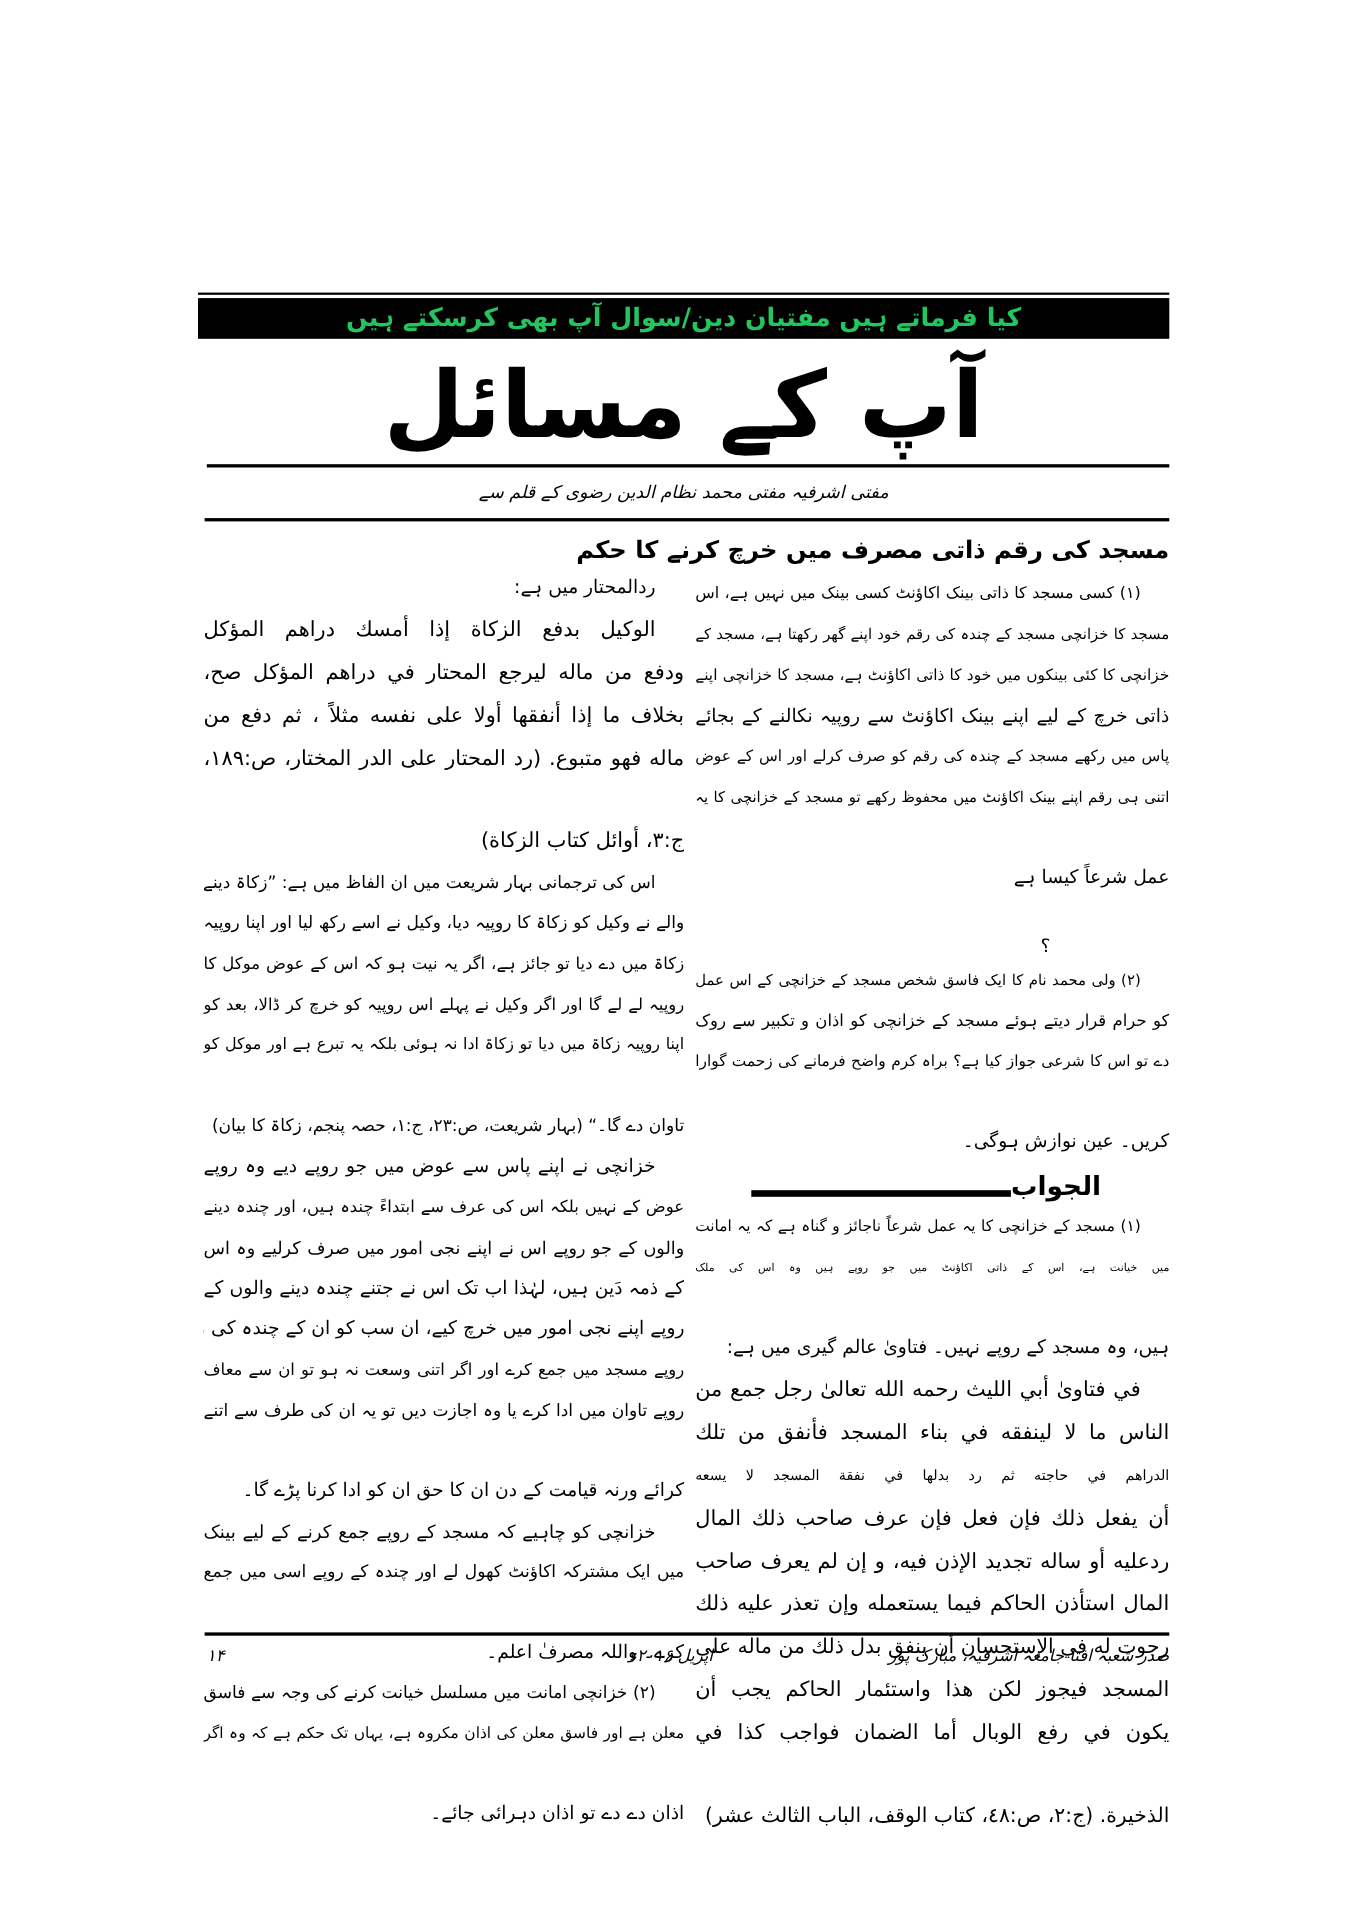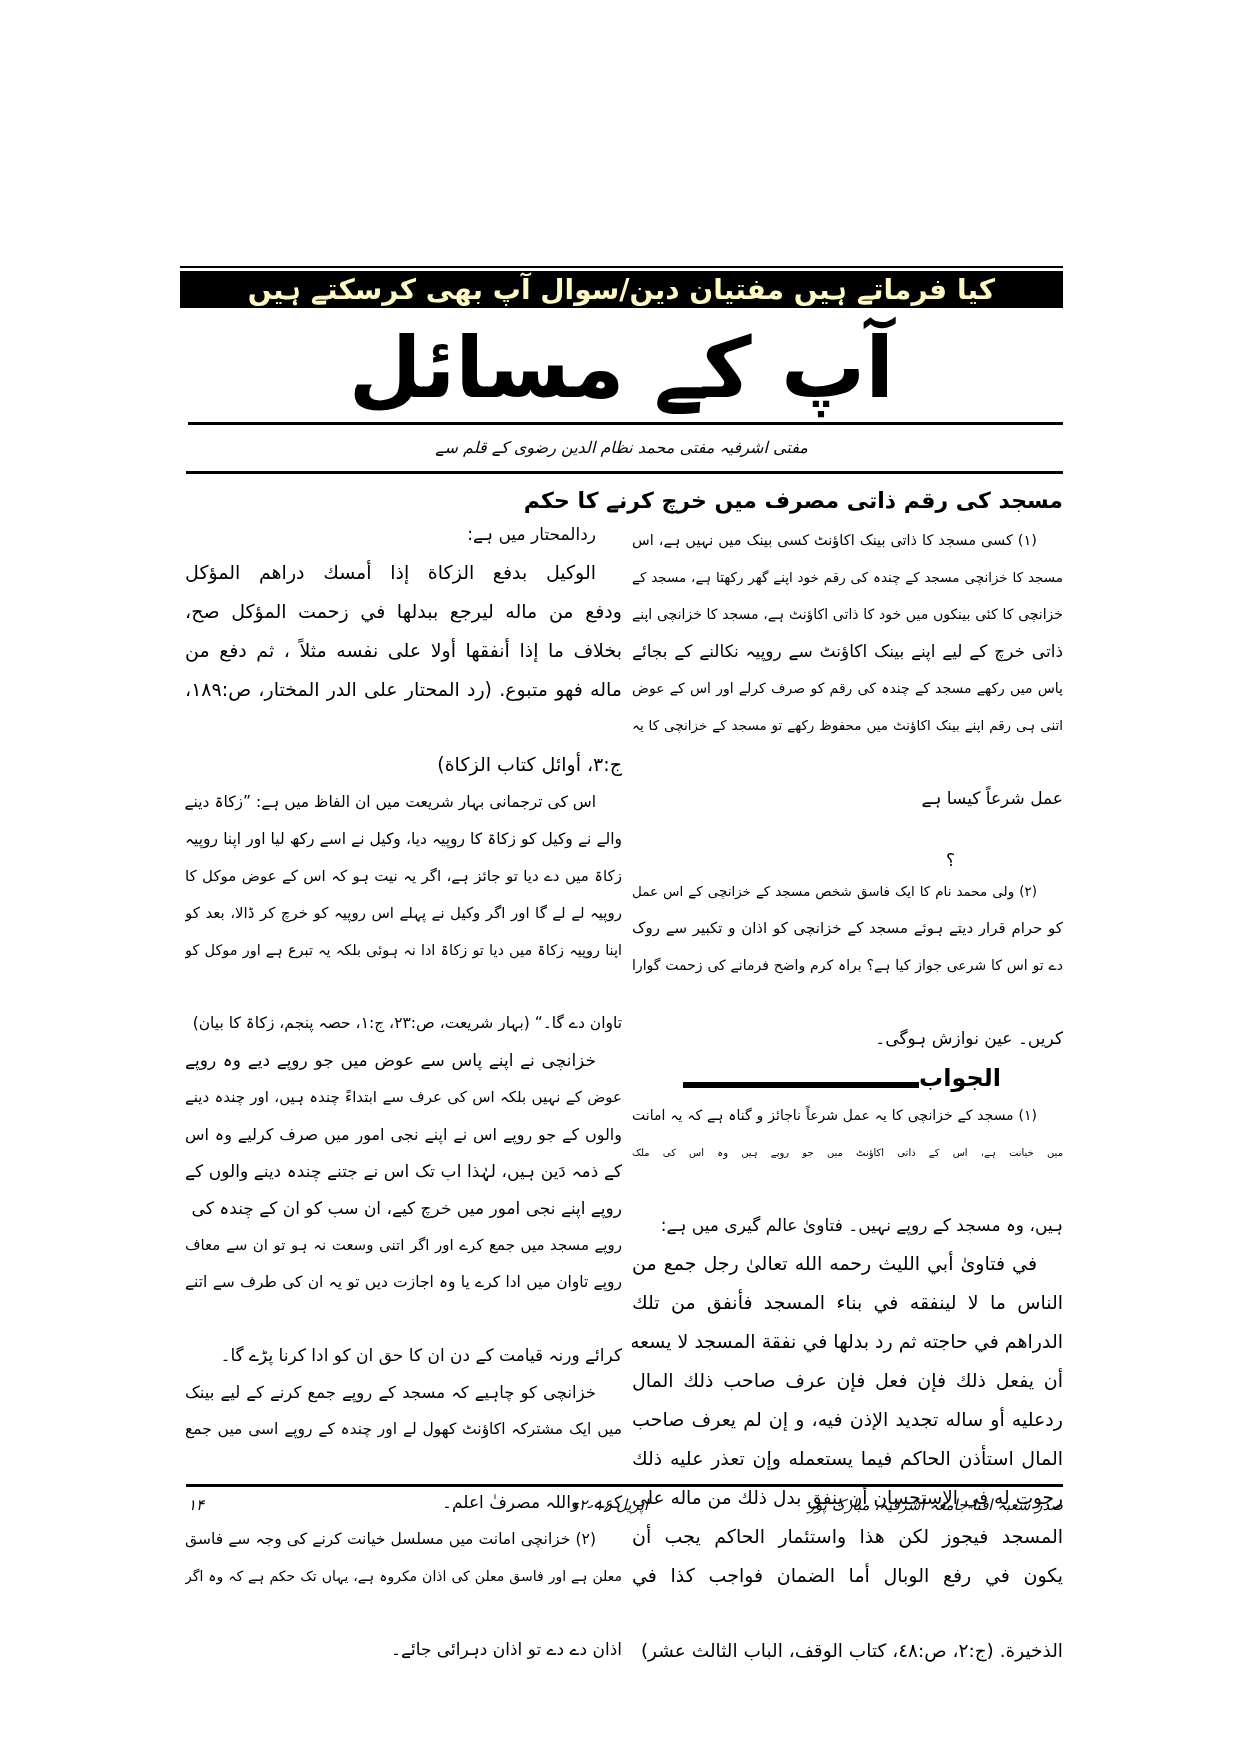--- a/index.html
+++ b/index.html
@@ -1,19 +1,19 @@
 <!DOCTYPE html>
 <html><head>
 <meta charset="utf-8">
 <style>
   html, body { margin: 0; padding: 0; background: #ffffff; }
   body { width: 1240px; height: 1754px; position: relative; overflow: hidden; color: #000; font-family: "DejaVu Sans", sans-serif; }
   .abs { position: absolute; }
   .rule { position: absolute; background: #000; }
-  .banner { top: 271px; left: 180px; width: 883px; height: 37px; background: #000; color: #fef9c3; text-align: center; font-weight: bold; font-size: 28px; line-height: 37px; direction: rtl; }
+  .banner { top: 271px; left: 180px; width: 883px; height: 37px; background: #000; color: #22c55e; text-align: center; font-weight: bold; font-size: 23px; line-height: 37px; direction: rtl; }
   .title { top: 316px; left: 180px; width: 883px; text-align: center; font-weight: bold; font-size: 84px; line-height: 104px; direction: rtl; }
   .byline { top: 432px; left: 180px; width: 883px; text-align: center; font-style: italic; font-size: 16px; line-height: 32px; direction: rtl; }
   .col { position: absolute; top: 480px; direction: rtl; }
   .col-left { left: 185px; width: 437px; }
   .col-right { left: 632px; width: 431px; }
   .ln { display: block; white-space: nowrap; overflow: hidden; font-size: 17px; line-height: 37px; height: 37px; text-align: justify; text-align-last: justify; }
   .ln.last { text-align: right; text-align-last: right; margin-top: 36px; }
   .ln.ind { padding-right: 26px; }
   .ln.ar { font-size: 19px; line-height: 39px; height: 39px; }
   .ln.q { height: 20px; line-height: 14px; padding-right: 108px; }
@@ -64,37 +64,37 @@
 
   <div>
     <span class="ln ind" style="font-size: 14px;">(۱) مسجد کے خزانچی کا یہ عمل شرعاً ناجائز و گناہ ہے کہ یہ امانت</span>
     <span class="ln" style="font-size: 10px;">میں خیانت ہے، اس کے ذاتی اکاؤنٹ میں جو روپے ہیں وہ اس کی ملک</span>
     <span class="ln last">ہیں، وہ مسجد کے روپے نہیں۔ فتاویٰ عالم گیری میں ہے:</span>
   </div>
 
   <div>
     <span class="ln ar ind">في فتاوىٰ أبي الليث رحمه الله تعالىٰ رجل جمع من</span>
     <span class="ln ar">الناس ما لا لينفقه في بناء المسجد فأنفق من تلك</span>
-    <span class="ln ar" style="font-size: 19px;">الدراهم في حاجته ثم رد بدلها في نفقة المسجد لا يسعه</span>
+    <span class="ln ar" style="font-size: 13px;">الدراهم في حاجته ثم رد بدلها في نفقة المسجد لا يسعه</span>
     <span class="ln ar">أن يفعل ذلك فإن فعل فإن عرف صاحب ذلك المال</span>
     <span class="ln ar">ردعليه أو ساله تجديد الإذن فيه، و إن لم يعرف صاحب</span>
     <span class="ln ar">المال استأذن الحاكم فيما يستعمله وإن تعذر عليه ذلك</span>
     <span class="ln ar" style="font-size: 18.5px;">رجوت له في الإستحسان أن ينفق بدل ذلك من ماله على</span>
     <span class="ln ar">المسجد فيجوز لكن هذا واستئمار الحاكم يجب أن</span>
     <span class="ln ar">يكون في رفع الوبال أما الضمان فواجب كذا في</span>
     <span class="ln ar last" style="font-size: 18.5px;">الذخيرة. (ج:٢، ص:٤٨، كتاب الوقف، الباب الثالث عشر)</span>
   </div>
 </div>
 
 <div class="col col-left">
   <span class="ln ind last">ردالمحتار میں ہے:</span>
 
   <div>
     <span class="ln ar ind">الوكيل بدفع الزكاة إذا أمسك دراهم المؤكل</span>
-    <span class="ln ar">ودفع من ماله ليرجع ببدلها في زحمت المؤكل صح،</span>
+    <span class="ln ar">ودفع من ماله ليرجع المحتار في دراهم المؤكل صح،</span>
     <span class="ln ar">بخلاف ما إذا أنفقها أولا على نفسه مثلاً ، ثم دفع من</span>
     <span class="ln ar">ماله فهو متبوع. (رد المحتار على الدر المختار، ص:١٨٩،</span>
     <span class="ln ar last">ج:٣، أوائل كتاب الزكاة)</span>
   </div>
 
   <div>
     <span class="ln ind" style="font-size: 15.5px;">اس کی ترجمانی بہار شریعت میں ان الفاظ میں ہے: ”زکاۃ دینے</span>
     <span class="ln" style="font-size: 15.5px;">والے نے وکیل کو زکاۃ کا روپیہ دیا، وکیل نے اسے رکھ لیا اور اپنا روپیہ</span>
     <span class="ln" style="font-size: 15px;">زکاۃ میں دے دیا تو جائز ہے، اگر یہ نیت ہو کہ اس کے عوض موکل کا</span>
     <span class="ln" style="font-size: 15px;">روپیہ لے لے گا اور اگر وکیل نے پہلے اس روپیہ کو خرچ کر ڈالا، بعد کو</span>

